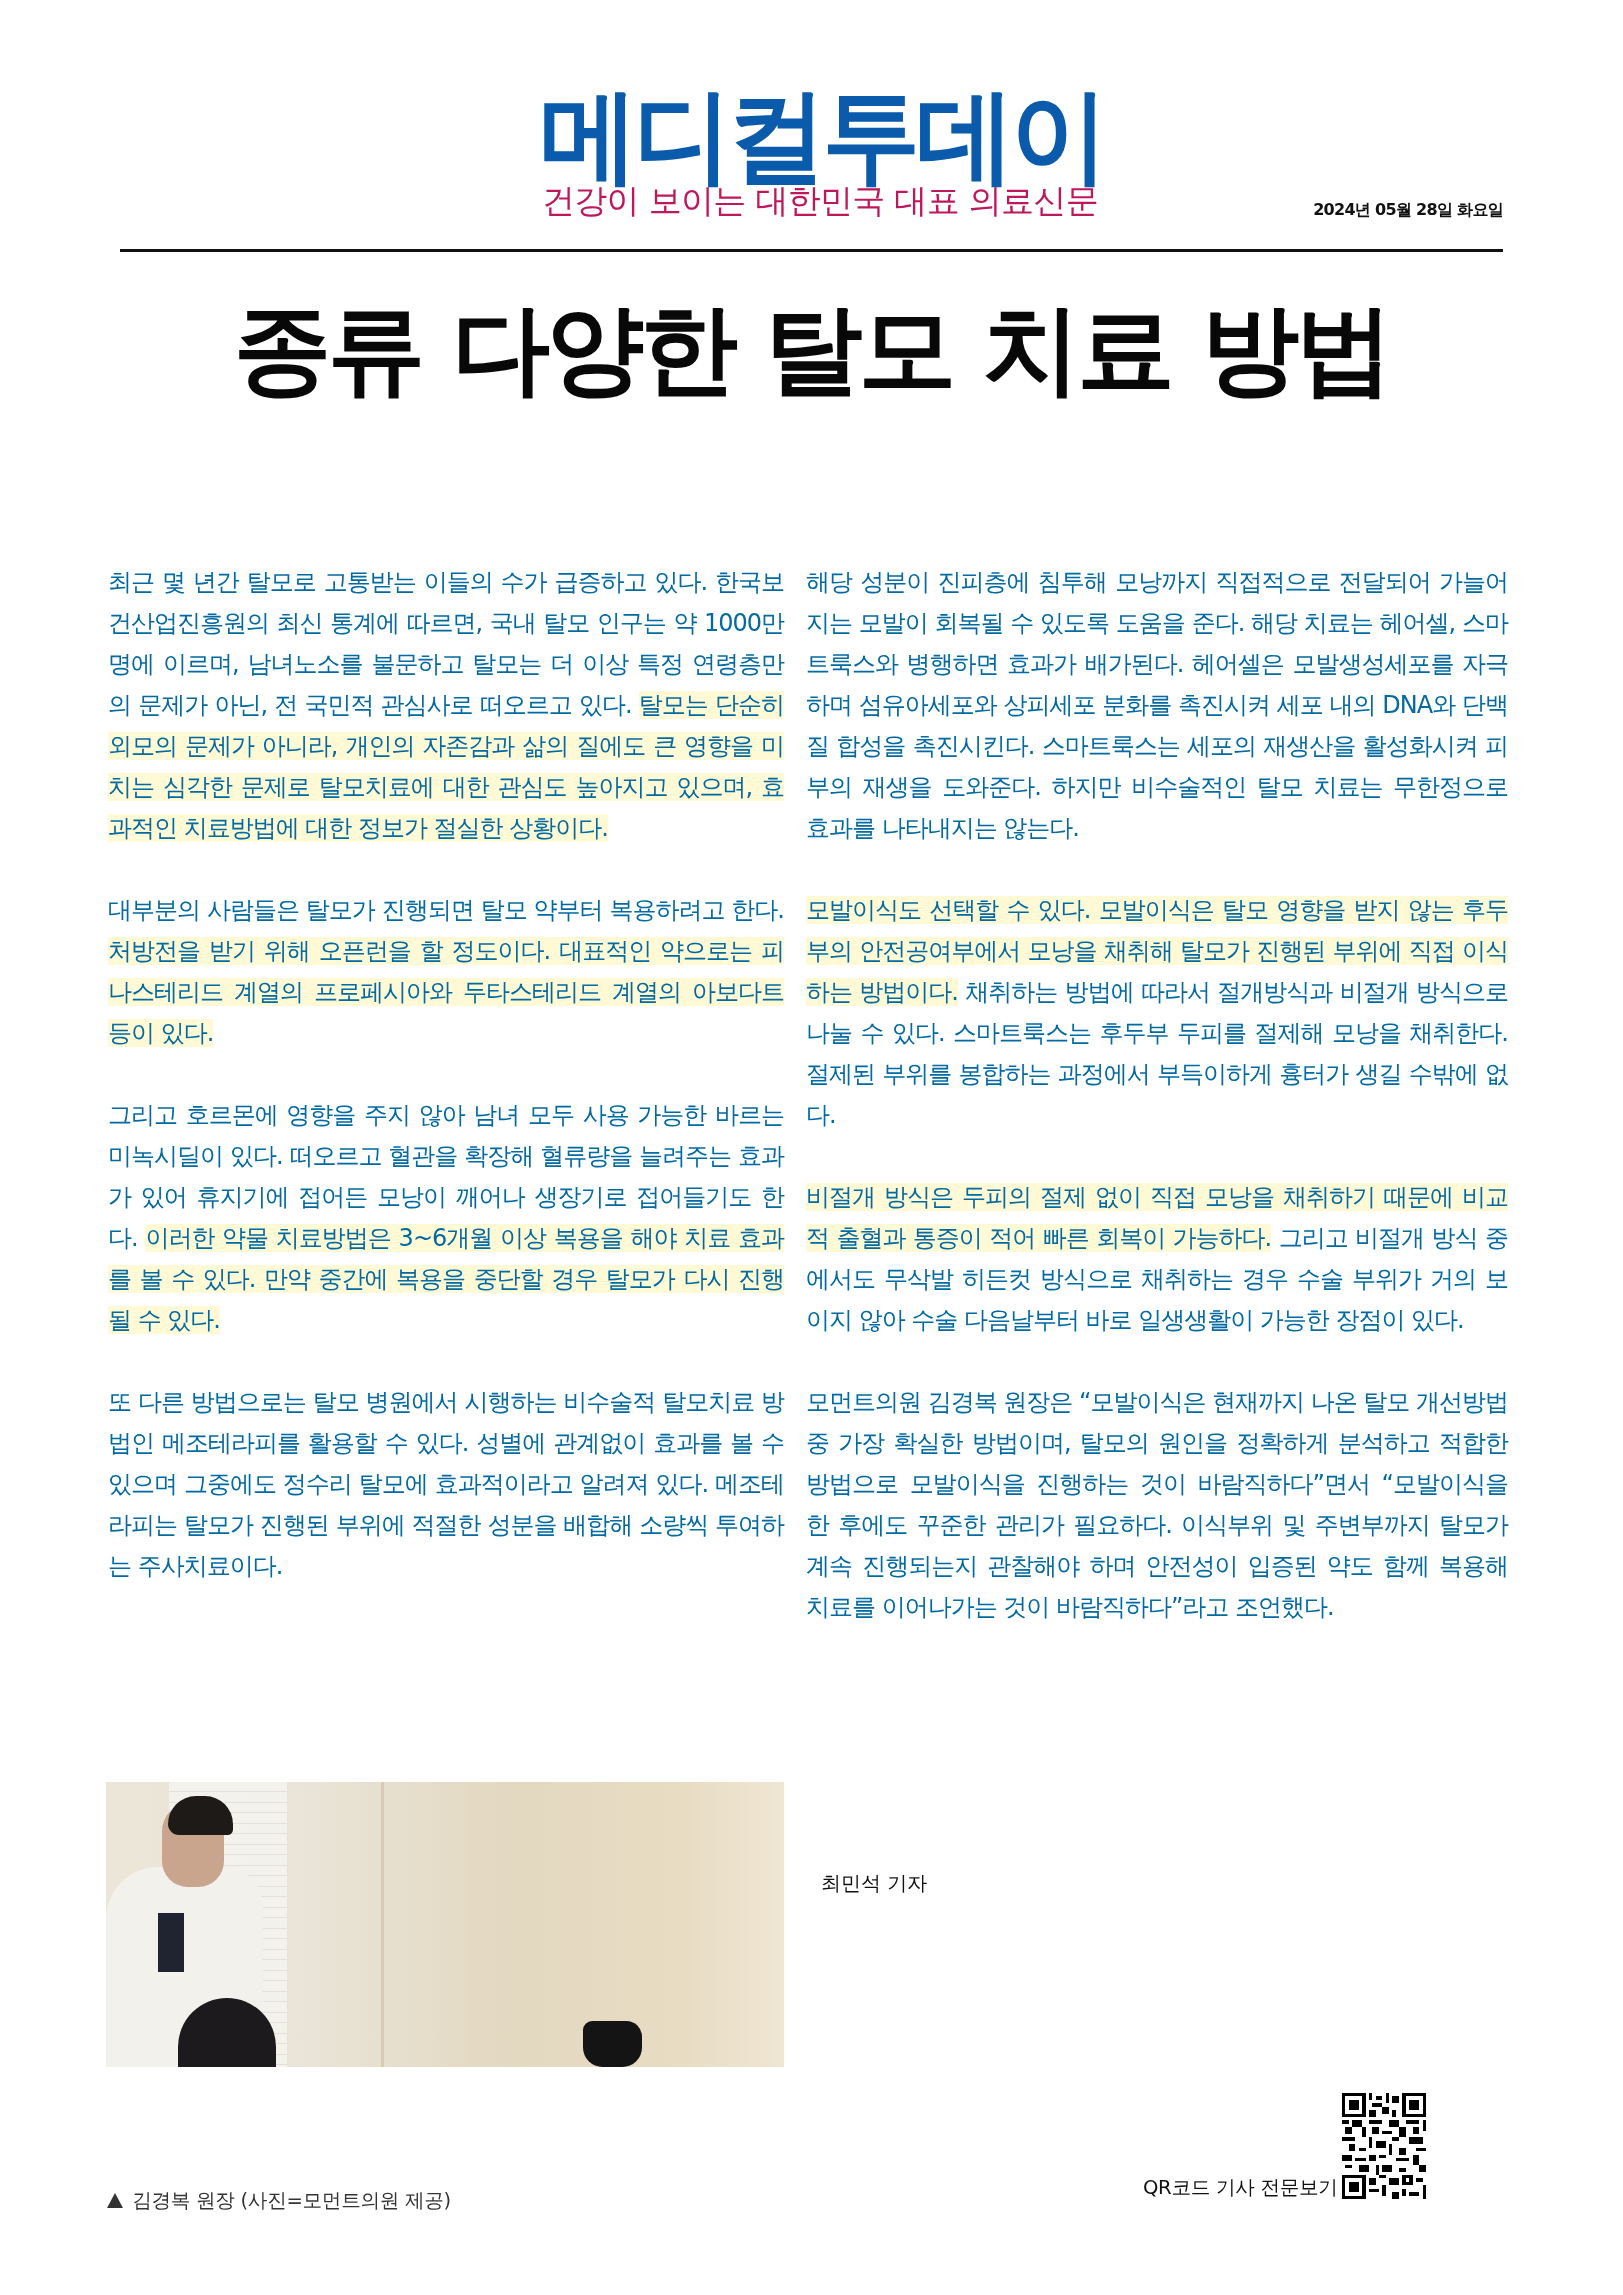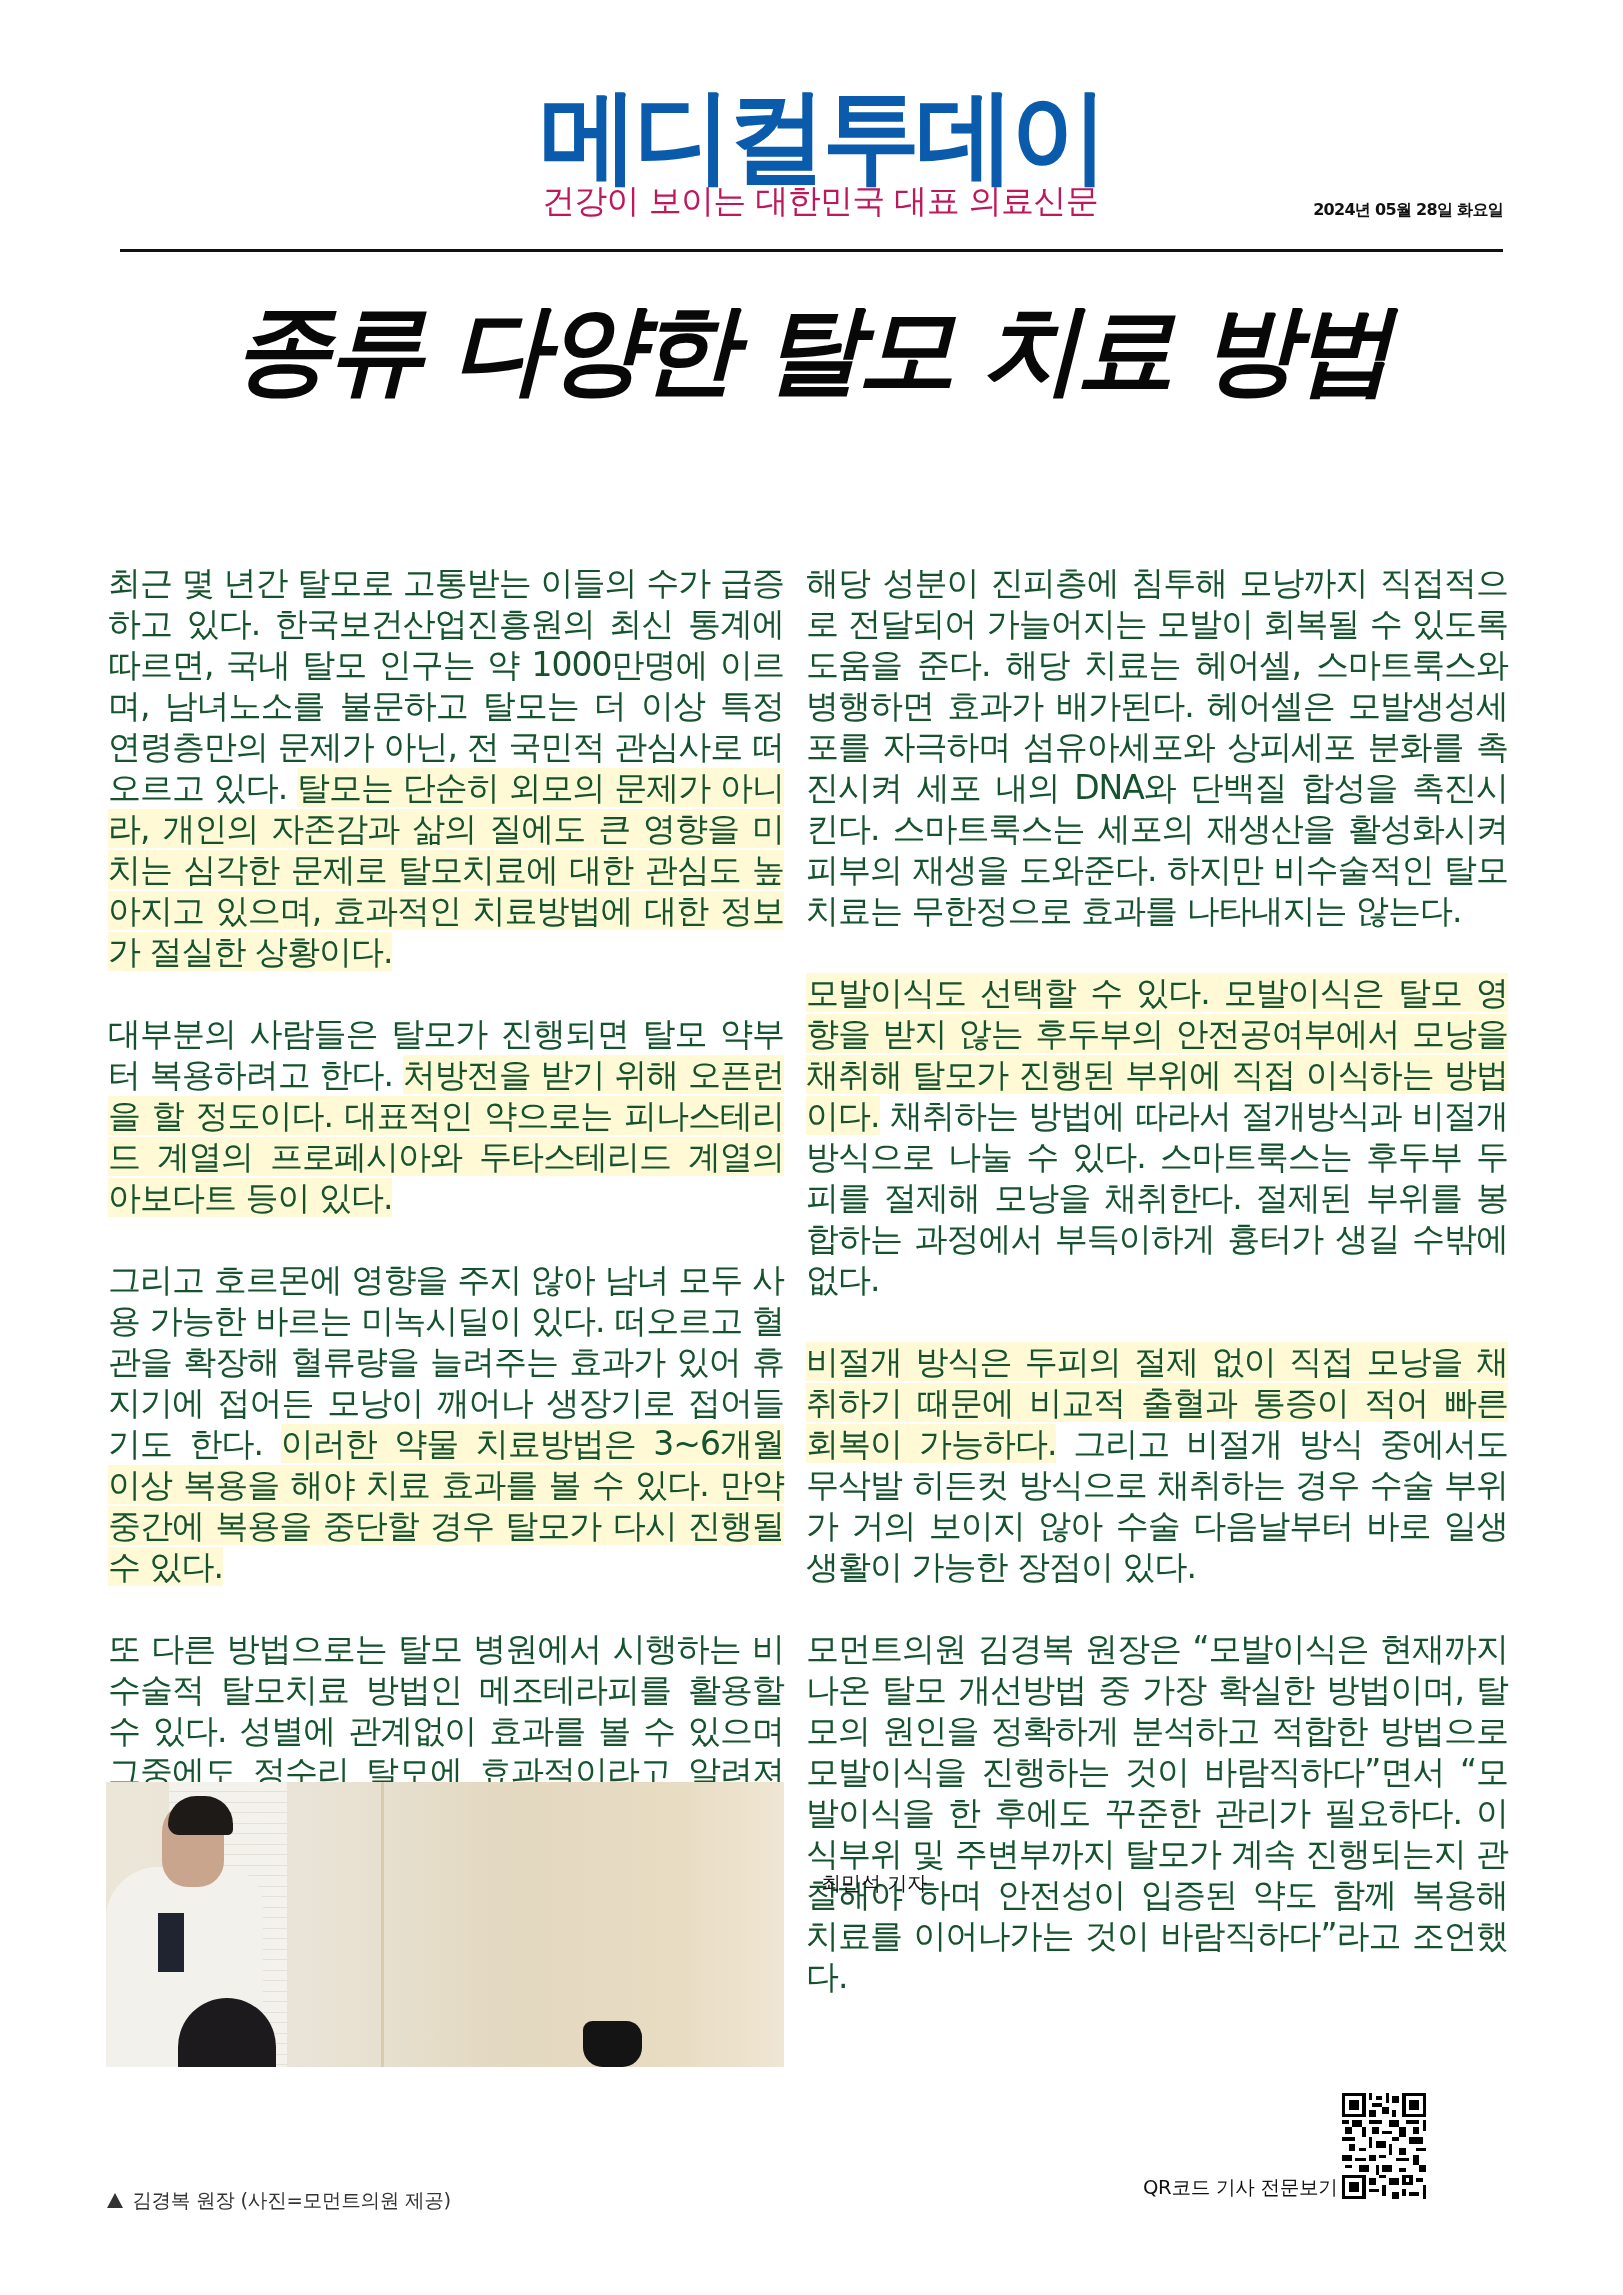--- a/index.html
+++ b/index.html
@@ -13,24 +13,24 @@
   .masthead-tagline { position: absolute; left: 542px; top: 182px; color: #be185d;
     font-family: "DejaVu Sans", sans-serif; font-size: 33px; line-height: 37px;
     letter-spacing: -0.7px; white-space: nowrap; }
   .issue-date { position: absolute; right: 120px; top: 198px; font-weight: bold;
     font-size: 16px; line-height: 23.6px; color: #111; letter-spacing: -0.7px; white-space: nowrap; }
   .masthead-rule { position: absolute; left: 120px; right: 120px; top: 249px; height: 2.6px; background: #111; }
 
   .headline { position: absolute; left: 0; right: 0; top: 288px; text-align: center;
     font-family: "DejaVu Sans", sans-serif; font-weight: bold; font-size: 98px;
     line-height: 122px; letter-spacing: -3.9px; color: #080808; }
-  .headline span { display: block; font-style: italic; }
+  .headline span { display: block; }
 
-  .col { position: absolute; top: 562px; font-size: 33px; line-height: 41px;
-    letter-spacing: -1px; text-align: justify; color: #14532d; }
+  .col { position: absolute; top: 562px; font-size: 24px; line-height: 41px;
+    letter-spacing: -1px; text-align: justify; color: #0369a1; }
   .col-left { left: 108px; width: 676px; }
   .col-right { left: 806px; width: 702px; }
   .col p { margin: 0 0 41px 0; }
   .hl { background: #fff9d6; }
 
   .photo { position: absolute; left: 106px; top: 1782px; width: 678px; height: 285px;
     overflow: hidden; background: linear-gradient(90deg, #ece6d8 0%, #e9e4d7 30%, #e3d8c0 60%, #e8dcc3 85%, #efe6d3 100%); }
   .photo .window { position: absolute; left: 63px; top: 0; width: 118px; height: 285px;
     background: repeating-linear-gradient(180deg, #f4f3ee 0 9.2px, #e2e0d8 9.2px 10.5px); opacity: .9; }
   .photo .wall-edge { position: absolute; left: 275px; top: 0; width: 2.6px; height: 285px; background: #d8cbb0; }

